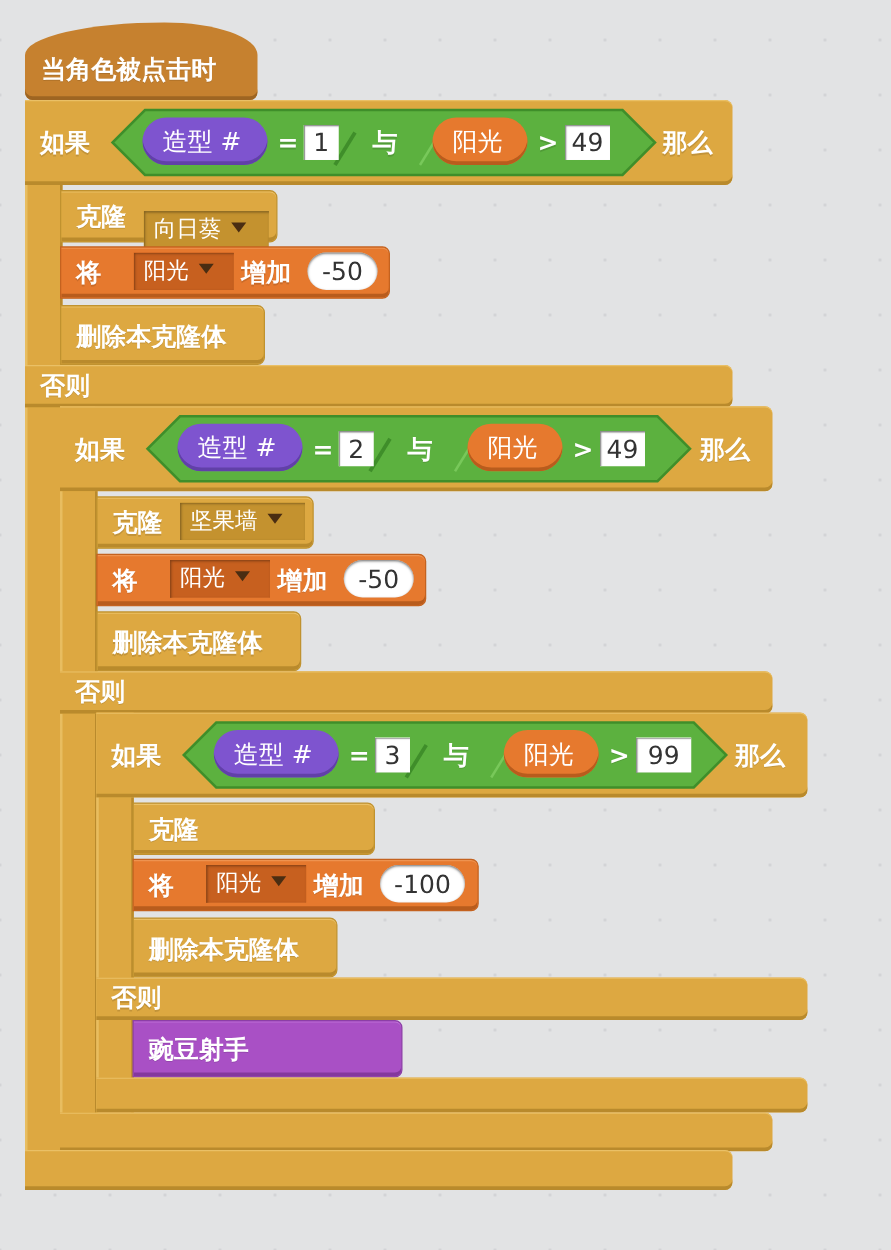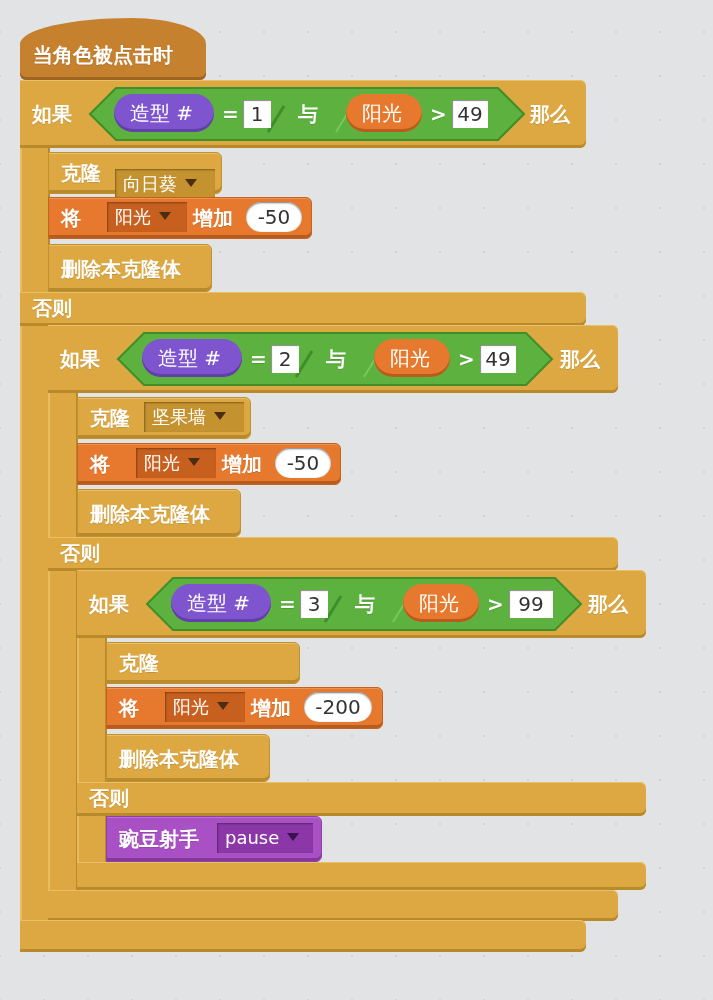--- a/index.html
+++ b/index.html
@@ -166,30 +166,29 @@
   <div class="num" style="left:364px; top:14px; width:44px;">99</div>
 </div>
 
 <div class="stk gold" style="left:106px; top:642px; width:192px;">
   <span class="txt" style="left:12px; top:10px;">克隆</span>
 </div>
 <div class="stk orange" style="left:106px; top:687px; width:275px;">
   <span class="txt" style="left:12px; top:10px;">将</span>
   <div class="dd orange" style="left:58px; top:4px; width:80px;"><span>阳光</span><span class="tri"></span></div>
   <span class="txt" style="left:144px; top:10px;">增加</span>
-  <div class="round" style="left:197px; top:4px; width:68px;">-200</div>
+  <div class="round" style="left:197px; top:4px; width:68px;">-100</div>
 </div>
 <div class="stk gold" style="left:106px; top:734px; width:162px; height:46px;">
   <span class="txt" style="left:12px; top:14px;">删除本克隆体</span>
 </div>
 
 <div class="ctl" style="left:77px; top:782px; width:569px; height:34px;">
   <span class="txt" style="left:12px; top:6px;">否则</span>
 </div>
 
 <div class="stk purple" style="left:106px; top:816px; width:214px; height:44px;">
   <span class="txt" style="left:12px; top:12px;">豌豆射手</span>
-    <div class="dd purple" style="left:110px; top:6px; width:96px;"><span>pause</span><span class="tri"></span></div>
 </div>
 
 <div class="ctl" style="left:77px; top:862px; width:569px; height:28px;"></div>
 <div class="ctl" style="left:48px; top:890px; width:570px; height:31px;"></div>
 <div class="ctl" style="left:20px; top:920px; width:566px; height:32px;"></div>
 
 </body></html>

